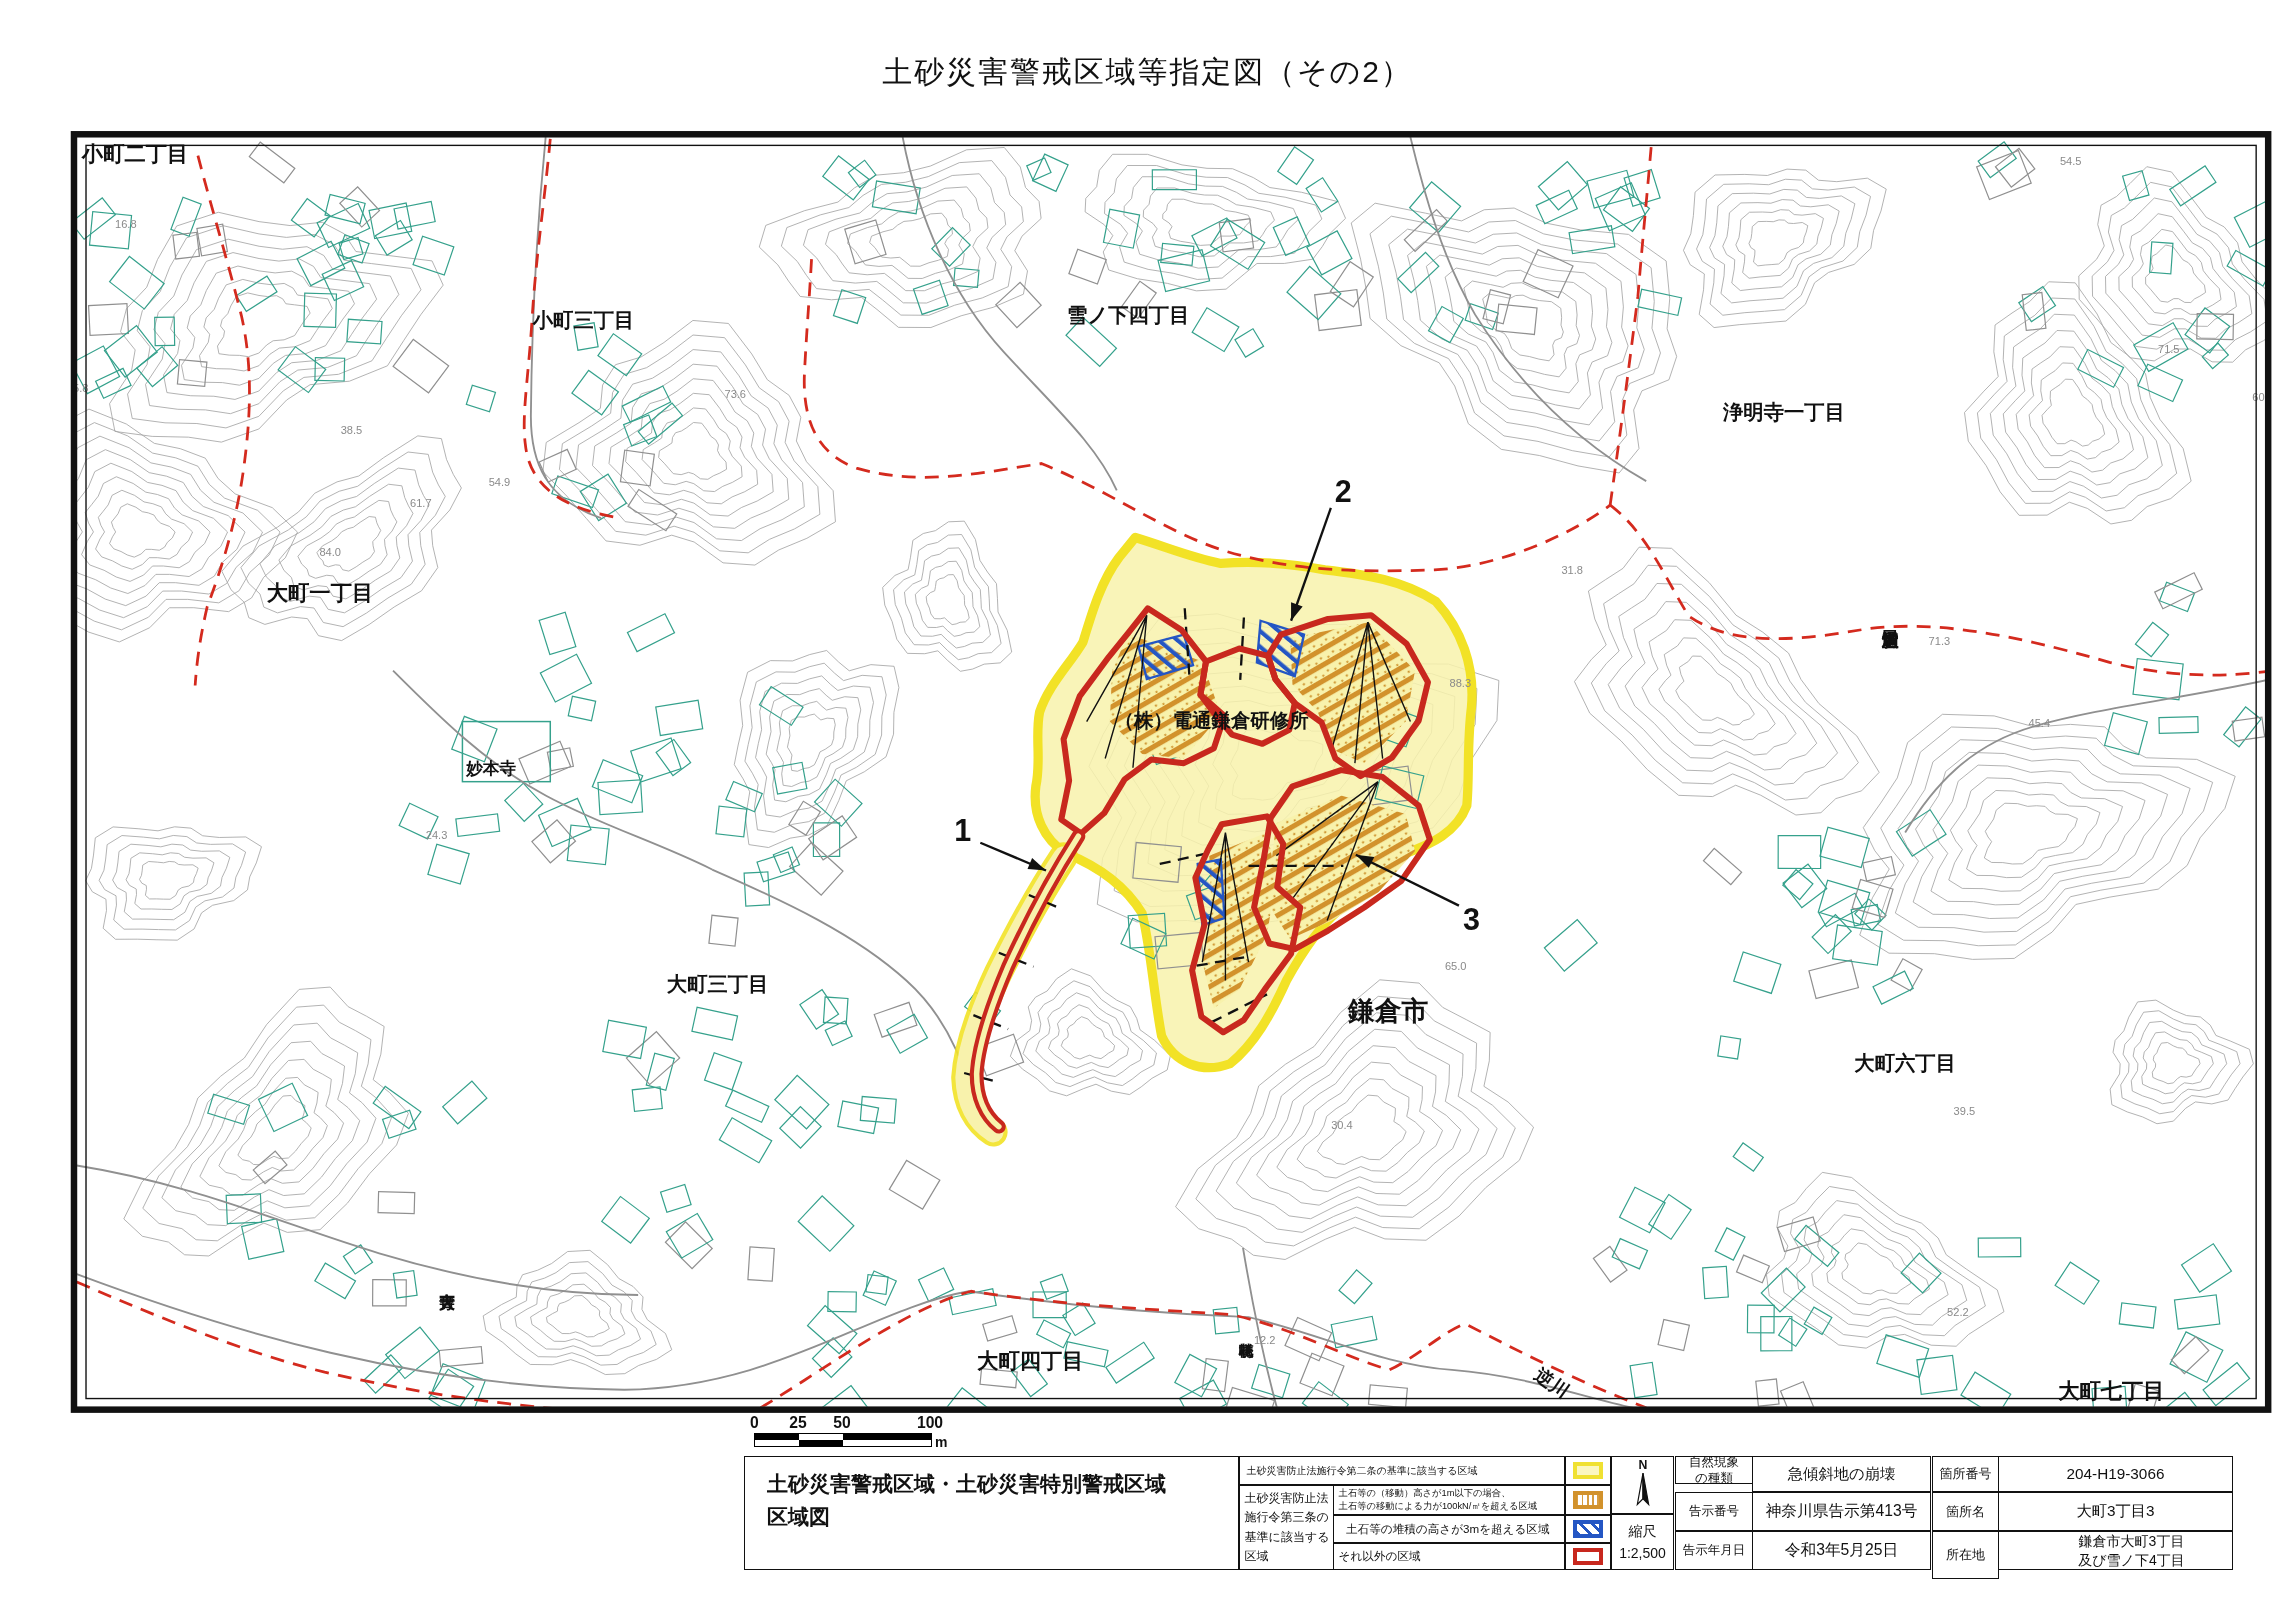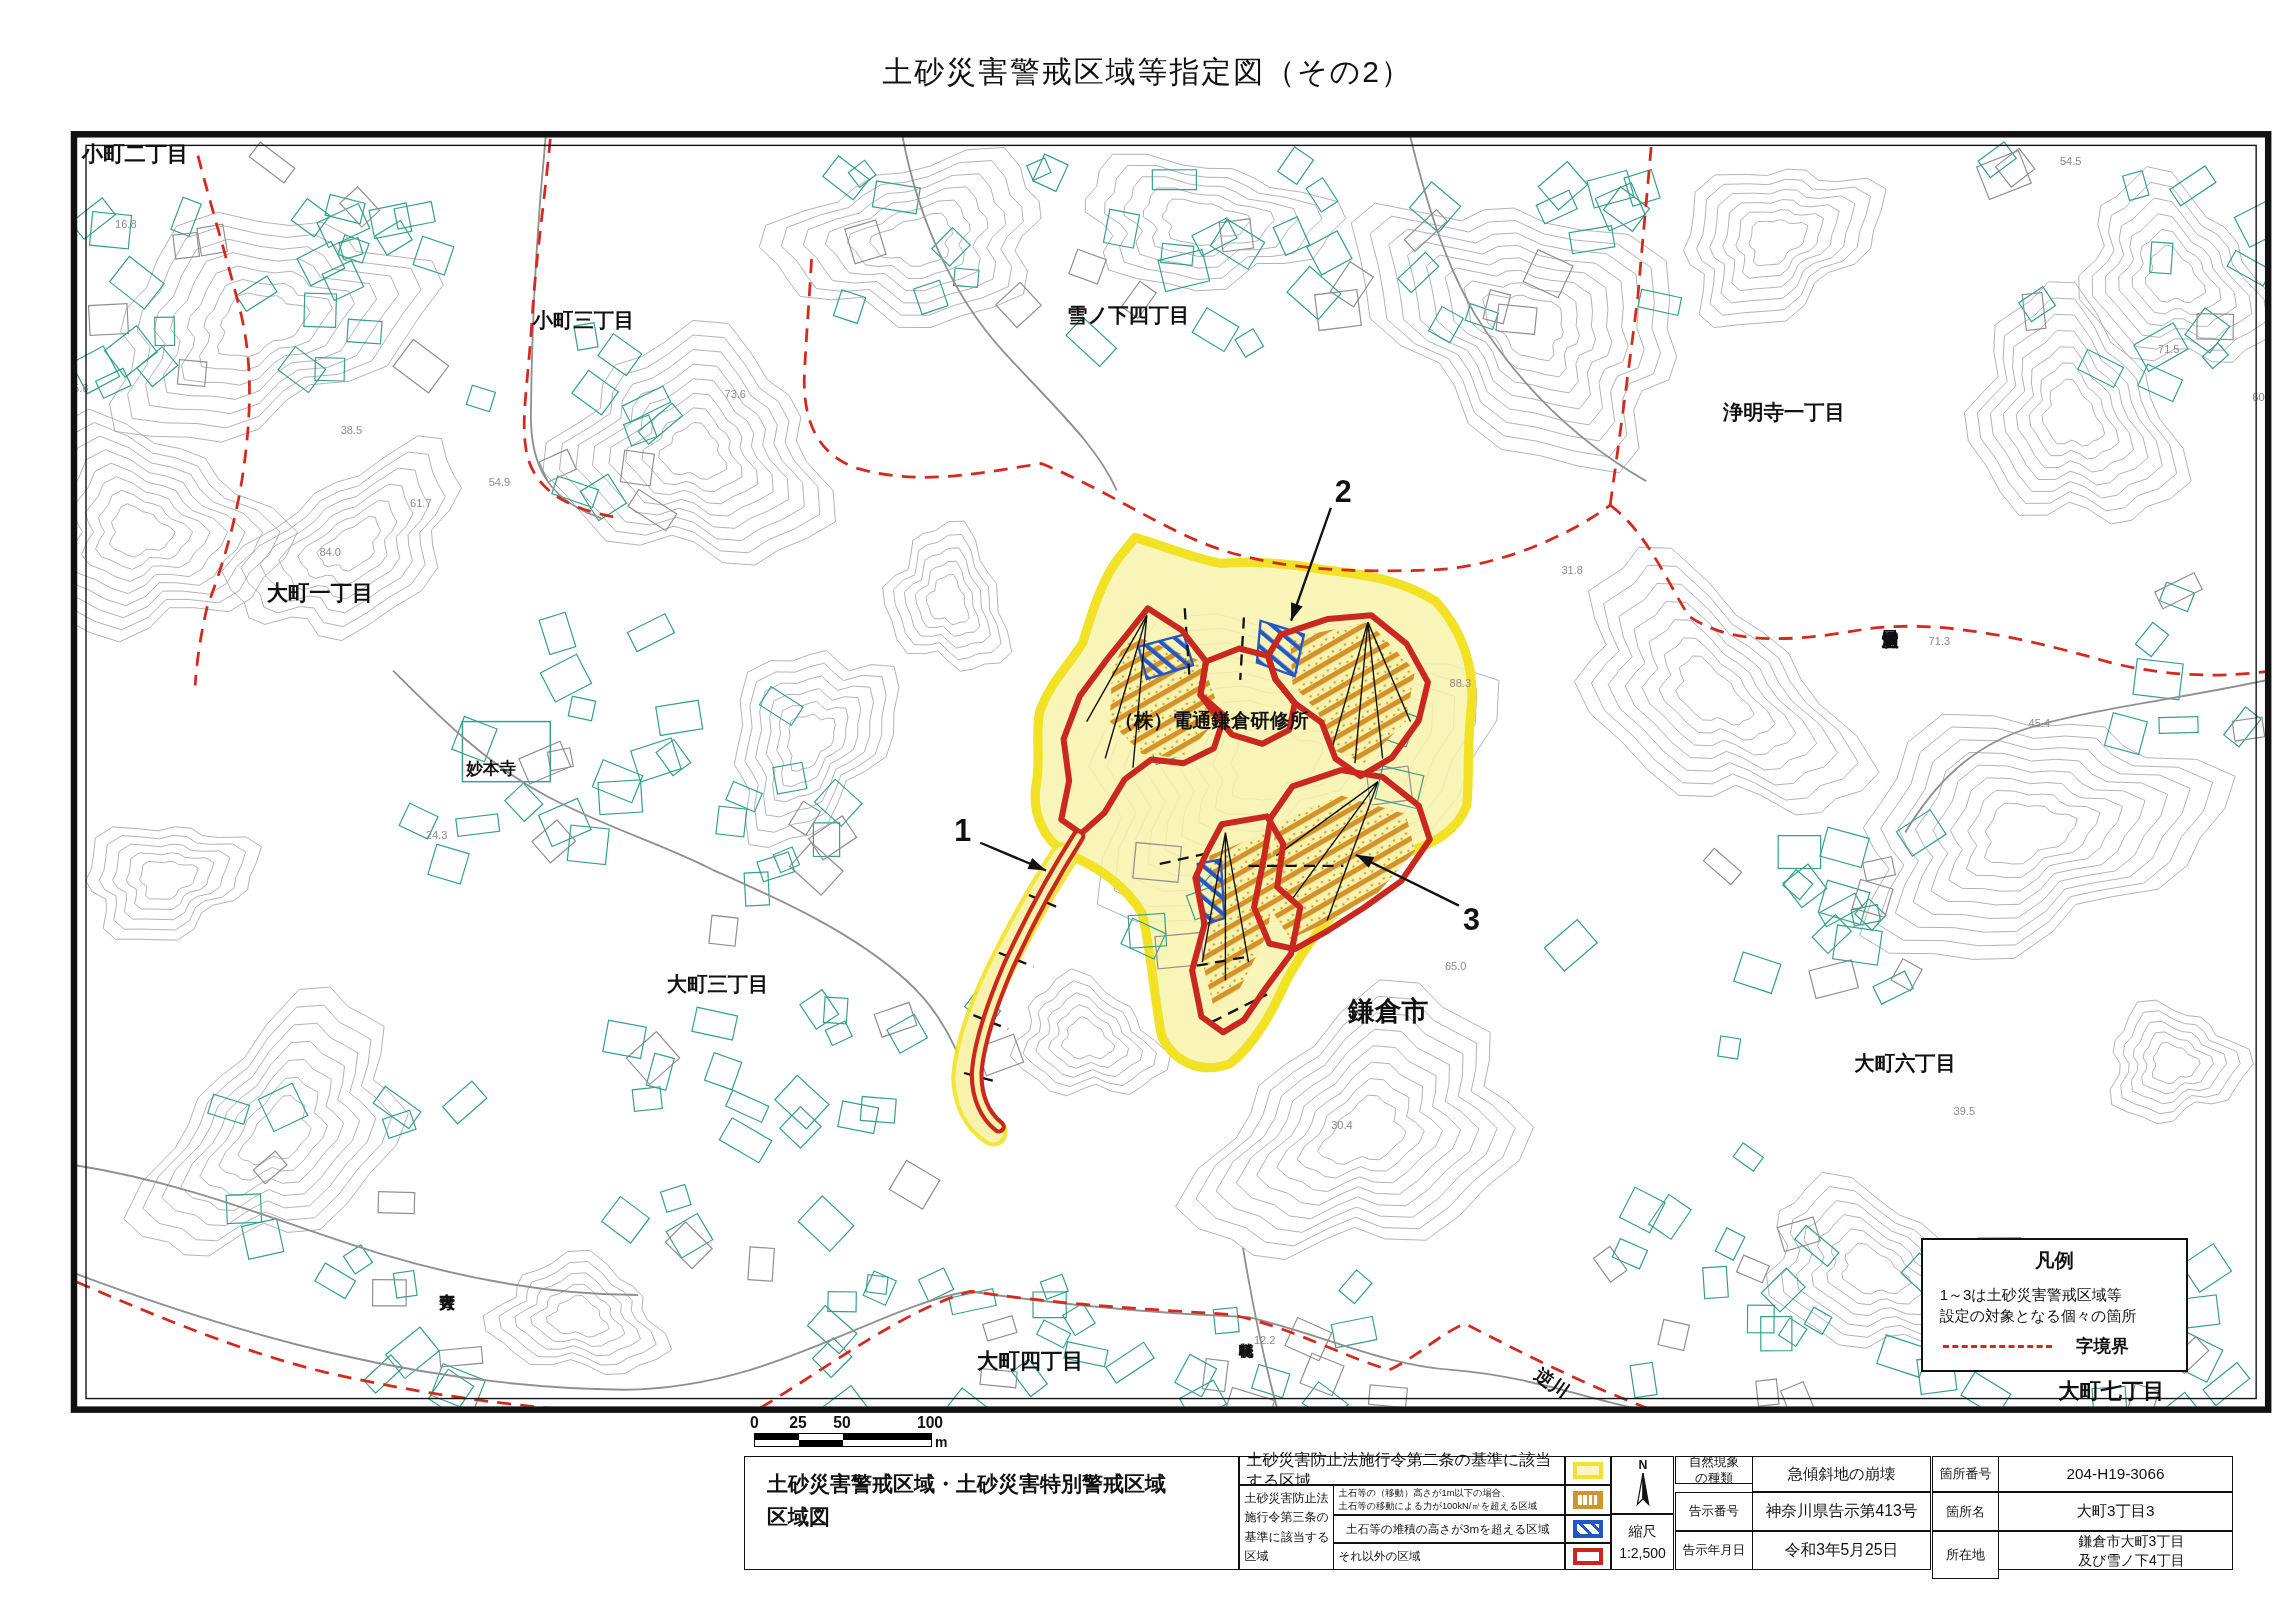--- a/index.html
+++ b/index.html
@@ -619,27 +619,20 @@
           <text x="4894" y="866" font-size="24" fill="#8a8a8a" text-anchor="middle">60.4</text>
           <text x="2735" y="2905" font-size="24" fill="#8a8a8a" text-anchor="middle">12.2</text>
         </g>
     </g>
 
     <rect x="160" y="290" width="4745" height="2758" fill="none" stroke="#111" stroke-width="14"></rect>
     <rect x="186" y="314" width="4693" height="2710" fill="none" stroke="#111" stroke-width="3"></rect>
   </svg>
 
   
-  <div id="legend">
-    <div class="lg-title">凡例</div>
-    <div class="lg-note">1～3は土砂災害警戒区域等
-設定の対象となる個々の箇所</div>
-    <div class="lg-dash"></div>
-    <span class="lg-lab">字境界</span>
-  </div>
 
   
   <div id="scalebar">
     <span class="tick" style="left:8.3px">0</span>
     <span class="tick" style="left:52px">25</span>
     <span class="tick" style="left:96px">50</span>
     <span class="tick" style="left:184px">100</span>
     <div class="bar">
       <div class="row">
           <i class="b"></i>
@@ -653,21 +646,21 @@
         </div>
     </div>
     <span class="unit">m</span>
   </div>
 
   
   <div id="panel">
     <div class="cell" style="left:0;top:0;width:495px;height:114px;align-items:flex-start;padding:11px 0 0 22px;font-size:21px;font-weight:bold;line-height:1.55;">土砂災害警戒区域・土砂災害特別警戒区域
 区域図</div>
 
-    <div class="cell" style="left:495px;top:0;width:326px;height:29px;font-size:16px;padding-left:6.5px;">土砂災害防止法施行令第二条の基準に該当する区域</div>
+    <div class="cell" style="left:495px;top:0;width:326px;height:29px;font-size:10px;padding-left:6.5px;">土砂災害防止法施行令第二条の基準に該当する区域</div>
     <div class="cell" style="left:495px;top:29px;width:114px;height:85px;font-size:12px;line-height:1.62;padding-left:4.6px;">土砂災害防止法
 施行令第三条の
 基準に該当する
 区域</div>
     <div class="cell" style="left:589px;top:29px;width:232px;height:30px;font-size:9.3px;line-height:1.4;padding-left:4.6px;">土石等の（移動）高さが1m以下の場合、
 土石等の移動による力が100kN/㎡を超える区域</div>
     <div class="cell" style="left:589px;top:59px;width:232px;height:28px;font-size:11.6px;padding-left:12px;">土石等の堆積の高さが3mを超える区域</div>
     <div class="cell" style="left:589px;top:87px;width:232px;height:27px;font-size:11.6px;padding-left:4.6px;">それ以外の区域</div>
 
     <div class="cell" style="left:821px;top:0;width:46px;height:29px;justify-content:center;">

